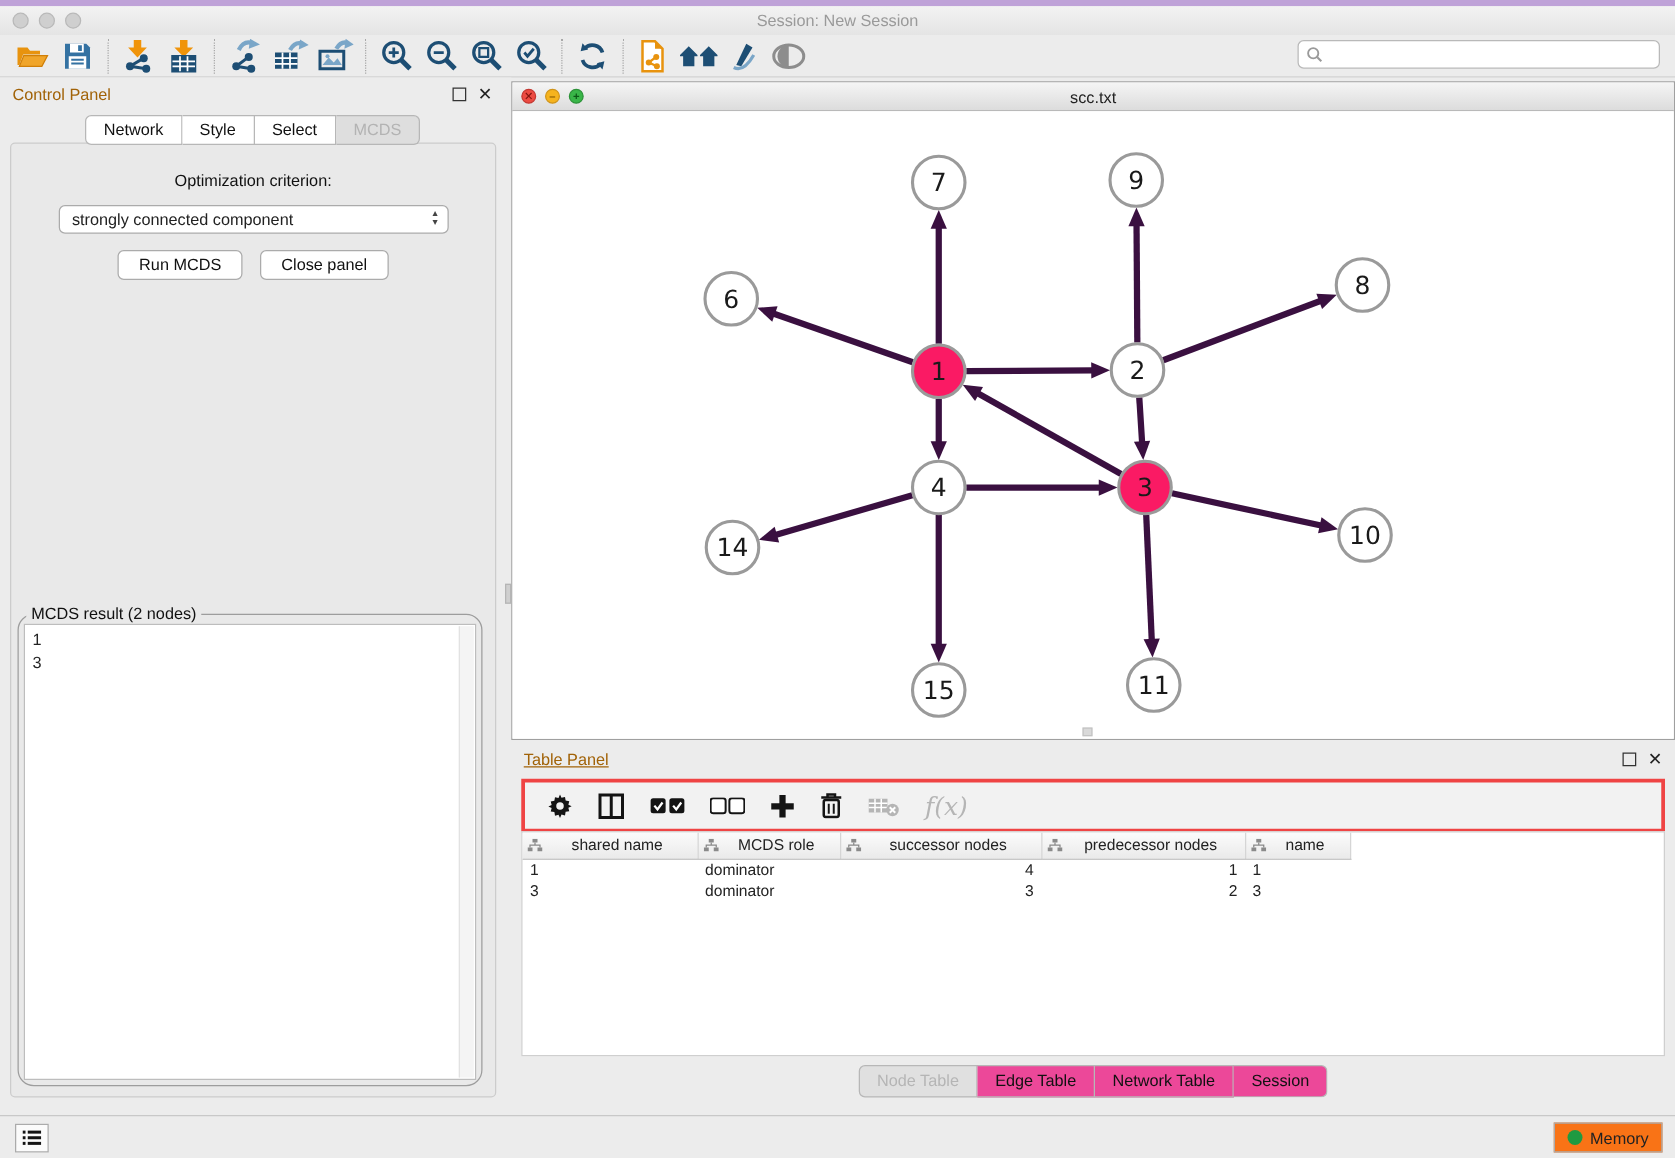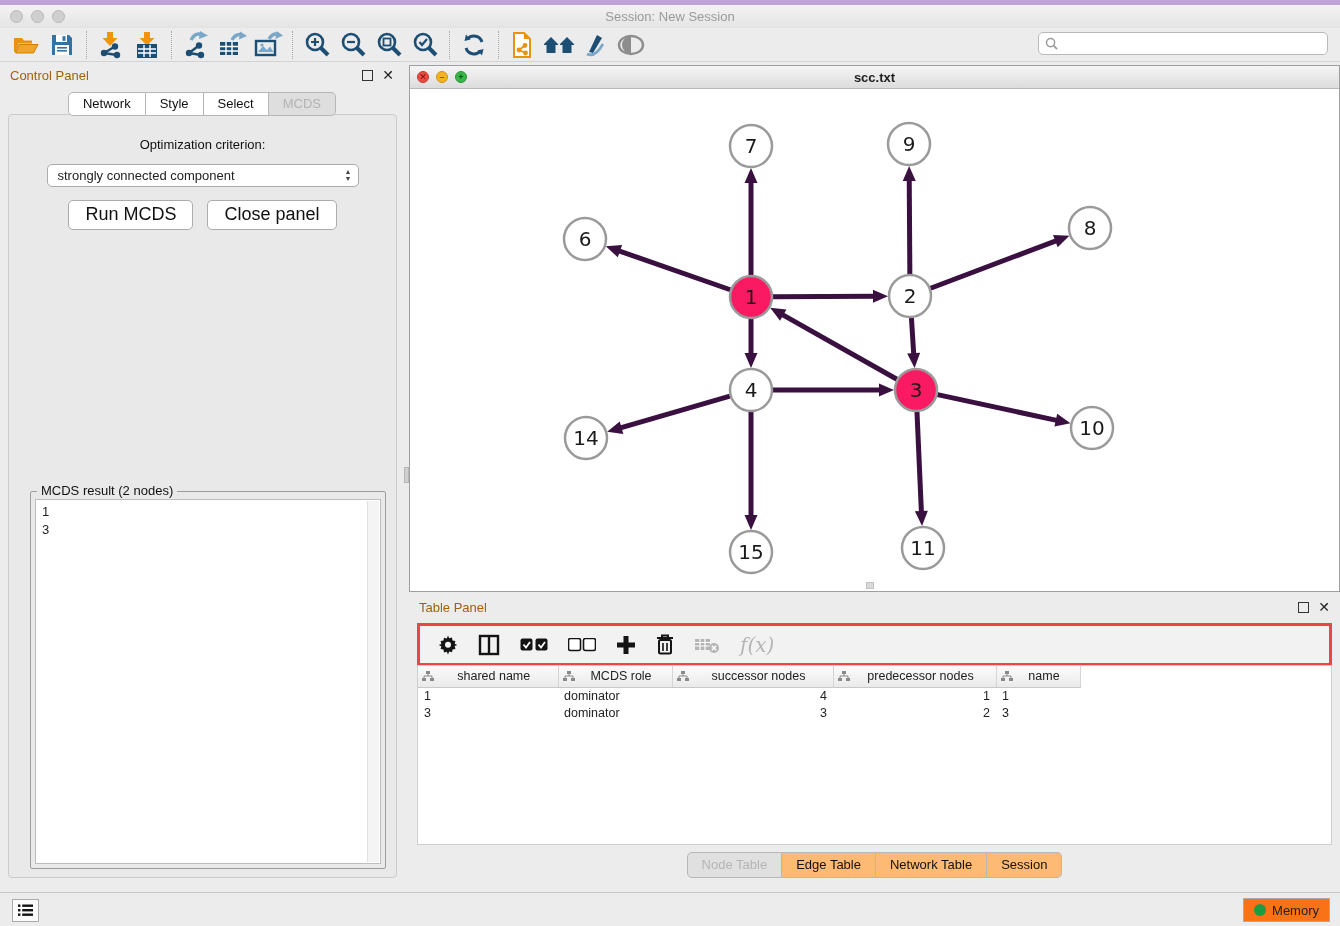--- a/index.html
+++ b/index.html
@@ -55,25 +55,25 @@
   .opt-select {
     margin:12px auto 0; width:312px; height:23px; background:#fff;
     border:1px solid #ababab; border-radius:5px; display:flex; align-items:center; padding:0 6px 0 10px;
     font-size:13px;
   }
   .opt-select .sel-text { flex:1; }
   .stepper { display:flex; flex-direction:column; align-items:center; font-size:7px; color:#444; line-height:0.9; }
   .btn-row { display:flex; justify-content:center; gap:14px; margin-top:13px; }
   .push-btn {
     background:#fff; border:1px solid #ababab; border-radius:5px;
-    padding:3px 16px 4px; font-size:18px; color:#111;
+    padding:3px 16px 4px; font-size:13px; color:#111;
   }
   .result-group {
     position:absolute; left:5px; right:10px; top:376px; bottom:8px;
-    border:1px solid #9d9d9d; border-radius:2px;margin-left:16px;
+    border:1px solid #9d9d9d; border-radius:13px;
   }
   .result-legend {
     position:absolute; top:-9px; left:6px; background:#e9e9e9; padding:0 4px; font-size:13px; color:#111;
   }
   .result-area {
     position:absolute; left:4px; right:4px; top:7px; bottom:4px; background:#fff;
     border:1px solid #bdbdbd; font-size:13px; padding:3px 0 0 6px; white-space:pre-line; line-height:1.35;
   }
   .result-scroll { position:absolute; right:1px; top:1px; bottom:1px; width:12px; background:#f4f4f4; border-left:1px solid #e2e2e2; }
 
@@ -89,28 +89,28 @@
   .net-titlebar {
     height:23px; background:linear-gradient(#f5f5f5,#dcdcdc); border-bottom:1px solid #b9b9b9;
     display:flex; align-items:center; position:relative;
   }
   .net-traffic { display:flex; gap:7px; margin-left:7px; }
   .ntl { width:12px; height:12px; border-radius:50%; display:flex; align-items:center; justify-content:center;
          font-size:9px; font-weight:bold; line-height:1; }
   .ntl.red   { background:#ec4b42; border:1px solid #c43832; color:#7e120d; }
   .ntl.yel   { background:#f5b31e; border:1px solid #d0941a; color:#8a5d05; }
   .ntl.grn   { background:#39b648; border:1px solid #2c9238; color:#0c5a17; }
-  .net-title { position:absolute; left:0; right:0; text-align:center; font-size:13px; color:#222;font-weight:bold; }
+  .net-title { position:absolute; left:0; right:0; text-align:center; font-size:13px; color:#222; }
   .net-canvas { position:relative; width:929px; height:502px; background:#fff; }
   .net-grip { position:absolute; left:456px; bottom:2px; width:8px; height:7px; background:#d9d9d9; border:1px solid #c3c3c3; }
 
   
   .table-panel { position:absolute; left:409px; top:595px; width:931px; height:297px; background:#ececec; }
   .tp-header { height:24px; display:flex; align-items:center; padding:0 10px; }
-  .tp-header .ph-title { flex:1; }
+  .tp-header .ph-title { flex:1;text-decoration:underline; }
   .tp-toolbar {
     position:absolute; left:8px; right:8px; top:28px; height:43px;
     background:#f2f2f2; border:3px solid #ef4444;
     display:flex; align-items:center; gap:20px; padding-left:18px;
   }
   .tp-tool { display:flex; align-items:center; justify-content:center; }
   .fx { font-family:"DejaVu Serif",serif; font-style:italic; font-size:20px; color:#b5b5b5; }
   .tp-tablewrap {
     position:absolute; left:8px; right:8px; top:70px; bottom:47px;
     background:#fff; border:1px solid #cfcfcf; overflow:hidden;
@@ -120,21 +120,21 @@
     background:linear-gradient(#fbfbfb,#eaeaea);
     border-right:1px solid #d5d5d5; border-bottom:1px solid #c8c8c8;
     font-weight:normal; height:21px; padding:0 4px; white-space:nowrap;
   }
   table.datatable th .th-inner { display:flex; align-items:center; }
   table.datatable th .th-label { flex:1; text-align:center; }
   table.datatable td { height:17px; padding:0 6px; white-space:nowrap; }
   td.al { text-align:left; } td.ar { text-align:right; padding-right:18px; }
   .tp-tabs { position:absolute; left:0; right:0; bottom:14px; display:flex; justify-content:center; }
   .tp-tab {
-    border:1px solid #b7b7b7; border-left:none; background:#fdba74;
+    border:1px solid #b7b7b7; border-left:none; background:#ec4899;
     padding:4px 14px 5px; font-size:13px; color:#111;
   }
   .tp-tab:first-child { border-left:1px solid #b7b7b7; border-radius:5px 0 0 5px; }
   .tp-tab:last-child  { border-radius:0 5px 5px 0; }
   .tp-tab.active { background:#e0e0e0; color:#b5b5b5; }
 
   
   .statusbar {
     position:absolute; left:0; bottom:0; width:1340px; height:34px;
     background:#ececec; border-top:1px solid #c8c8c8;

